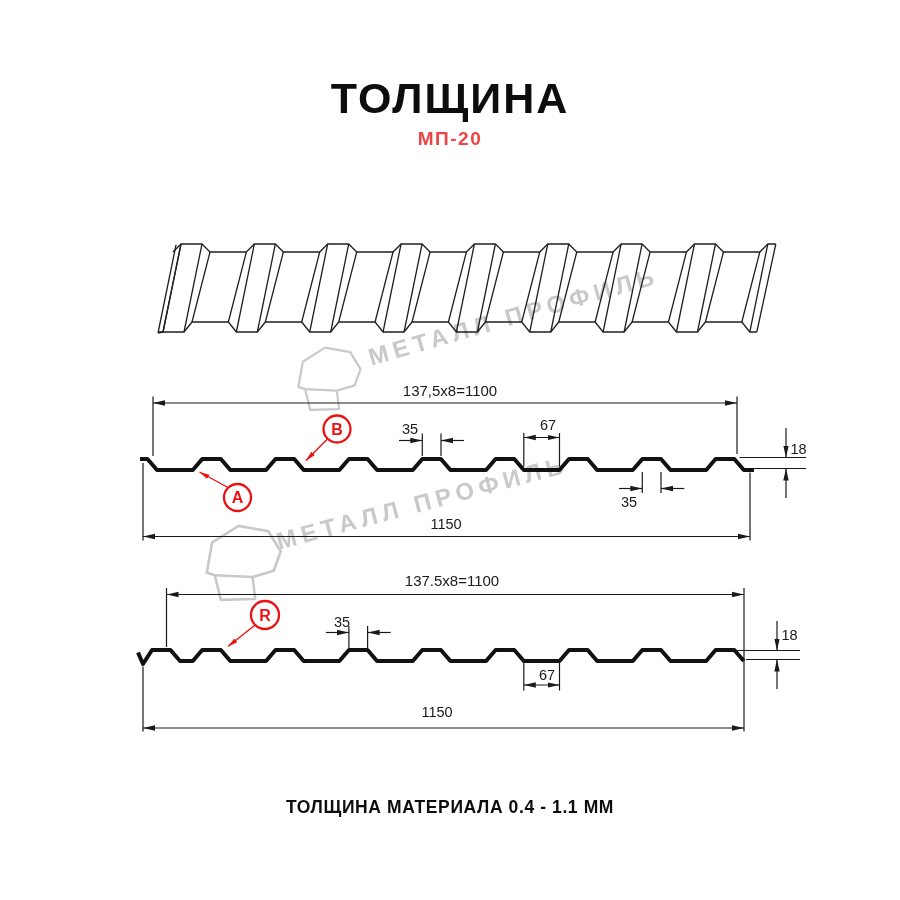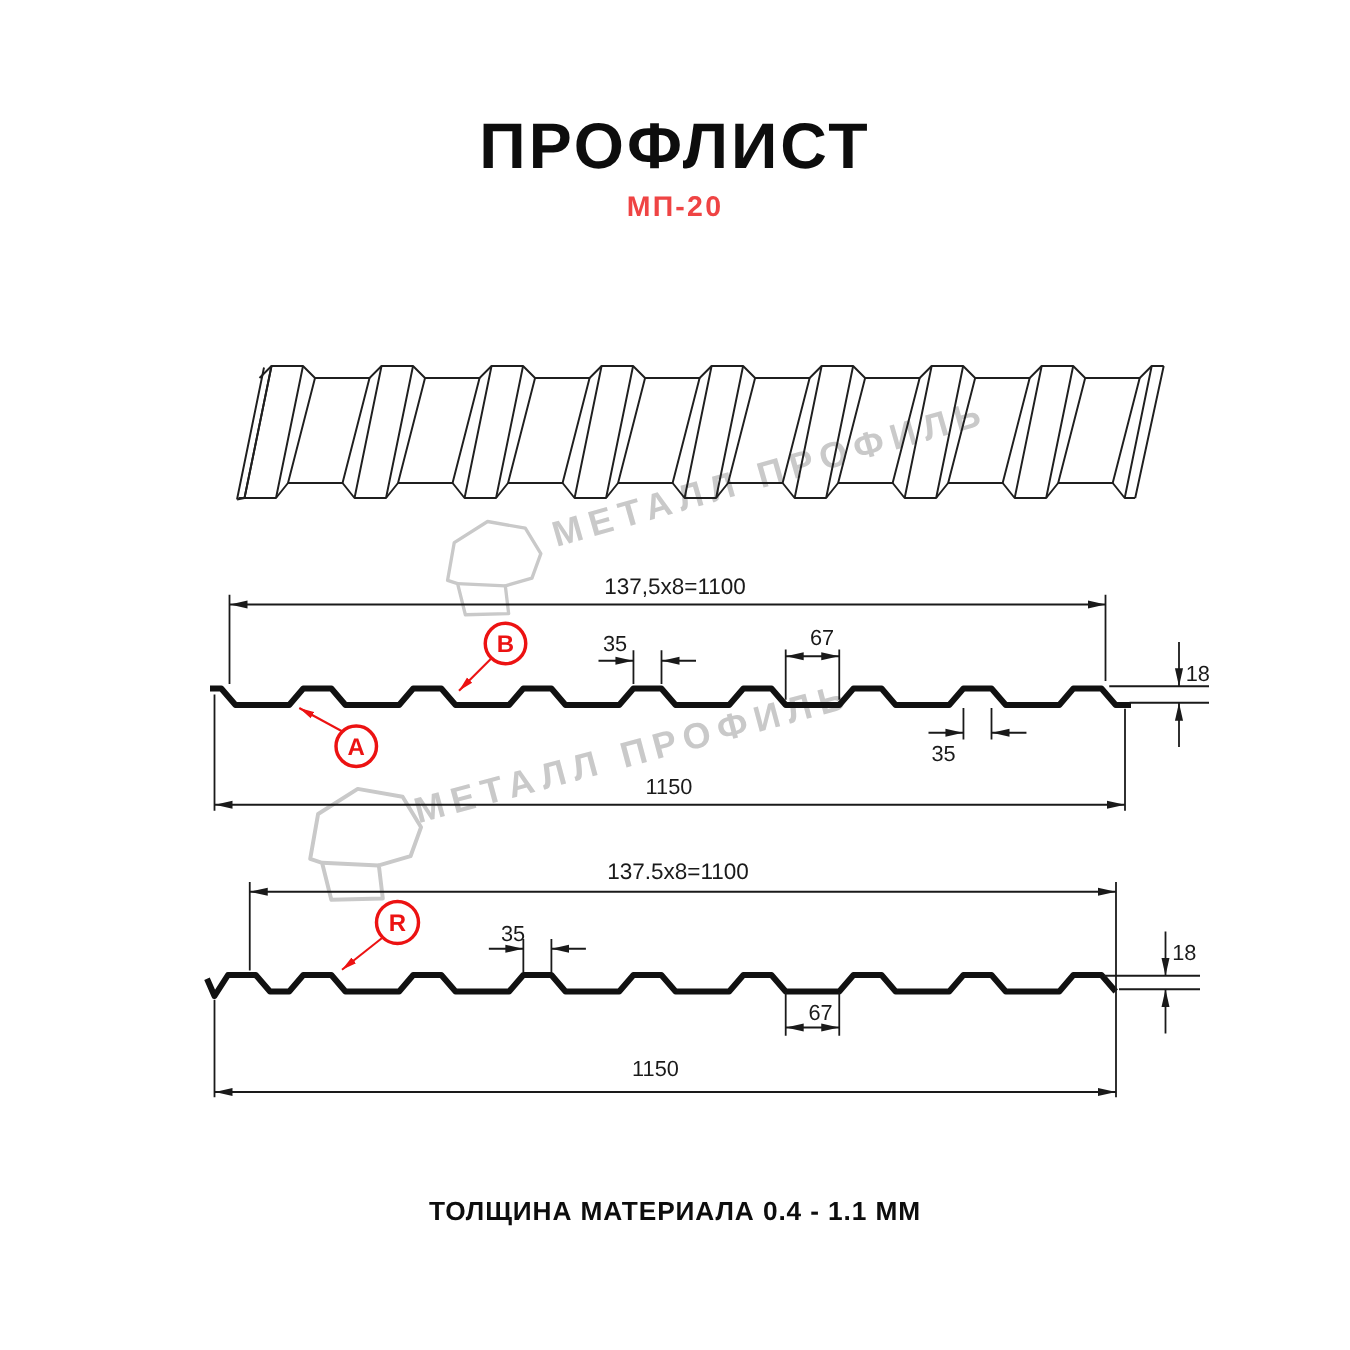--- a/index.html
+++ b/index.html
@@ -41,21 +41,21 @@
     <path d="M19,63 L62,65" fill="none" stroke="var(--wm)" stroke-width="3"></path>
   </svg>
   <div id="wm1-text" class="wm-text">МЕТАЛЛ ПРОФИЛЬ</div>
 
   <svg id="wm2-logo" class="wm-logo" viewBox="0 0 100 96">
     <path d="M10,60 L16,26 L46,7 L80,13 L94,36 L86,58 L62,65 L65,90 L26,91 L19,63 Z" fill="none" stroke="var(--wm)" stroke-width="3" stroke-linejoin="round"></path>
     <path d="M19,63 L62,65" fill="none" stroke="var(--wm)" stroke-width="3"></path>
   </svg>
   <div id="wm2-text" class="wm-text">МЕТАЛЛ ПРОФИЛЬ</div>
 
-  <div id="title" class="abs">ПРОФЛИСТ</div>
+  <div id="title" class="abs">ТОЛЩИНА</div>
   <div id="subtitle" class="abs">МП-20</div>
   <div id="footer" class="abs">ТОЛЩИНА МАТЕРИАЛА 0.4 - 1.1 ММ</div>
 
   <svg class="abs" style="left:0;top:0;" width="900" height="900" viewBox="0 0 900 900">
     <defs>
       <marker id="arw" viewBox="0 0 12 7" refX="12" refY="3.5" markerWidth="12" markerHeight="7" markerUnits="userSpaceOnUse" orient="auto-start-reverse">
         <path d="M0,0.8 L12,3.5 L0,6.2 Z" fill="#1a1a1a"></path>
       </marker>
       <marker id="arwr" viewBox="0 0 10 6" refX="10" refY="3" markerWidth="10" markerHeight="6" markerUnits="userSpaceOnUse" orient="auto-start-reverse">
         <path d="M0,0.6 L10,3 L0,5.4 Z" fill="var(--red)"></path>

